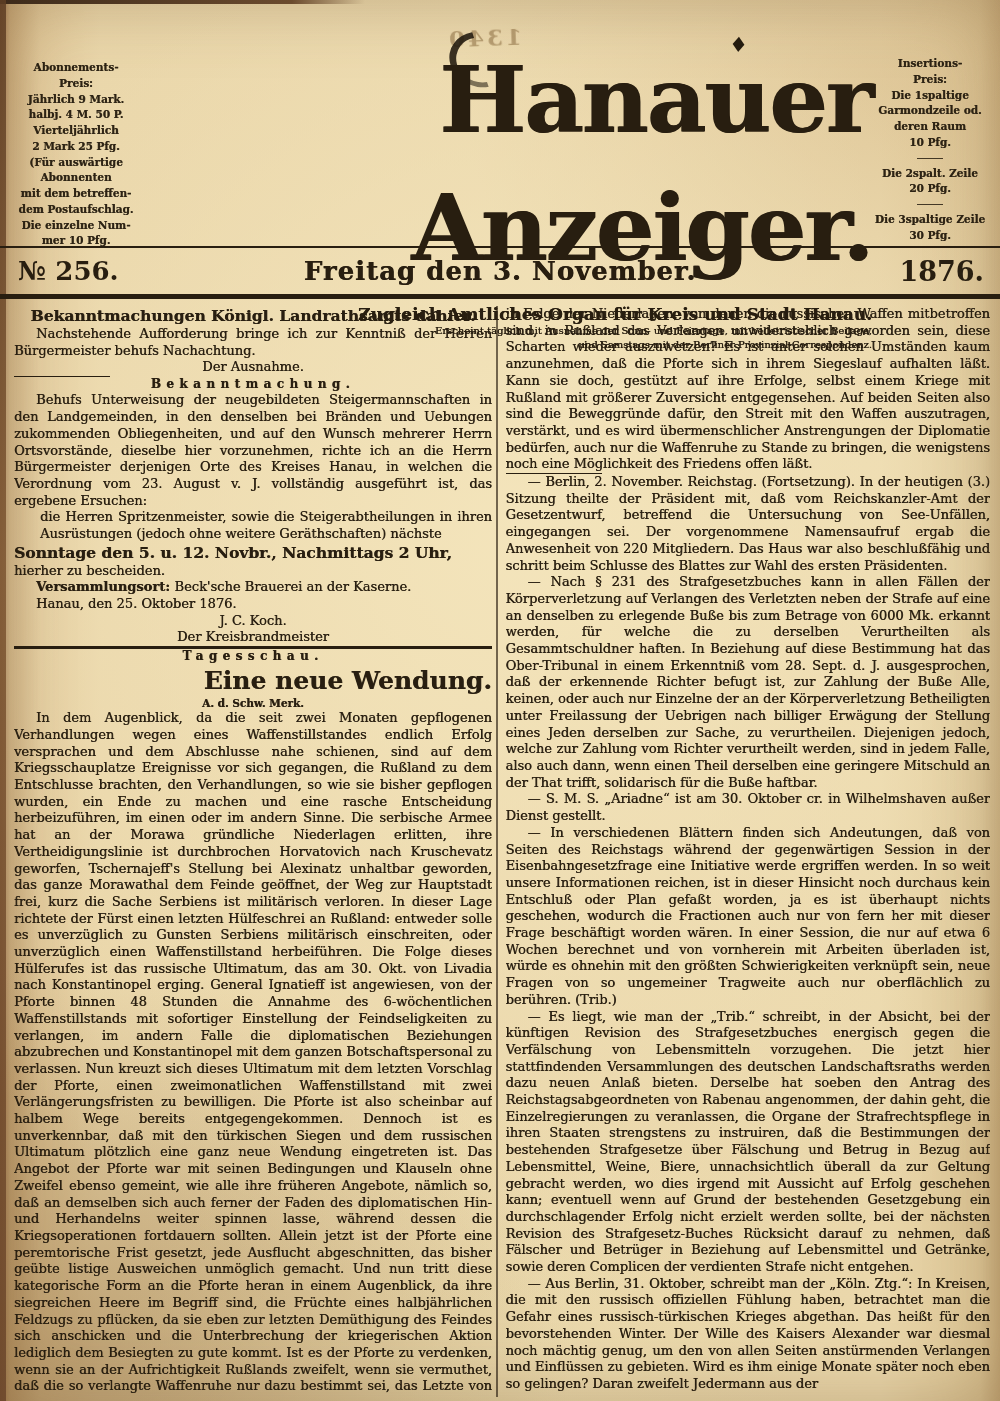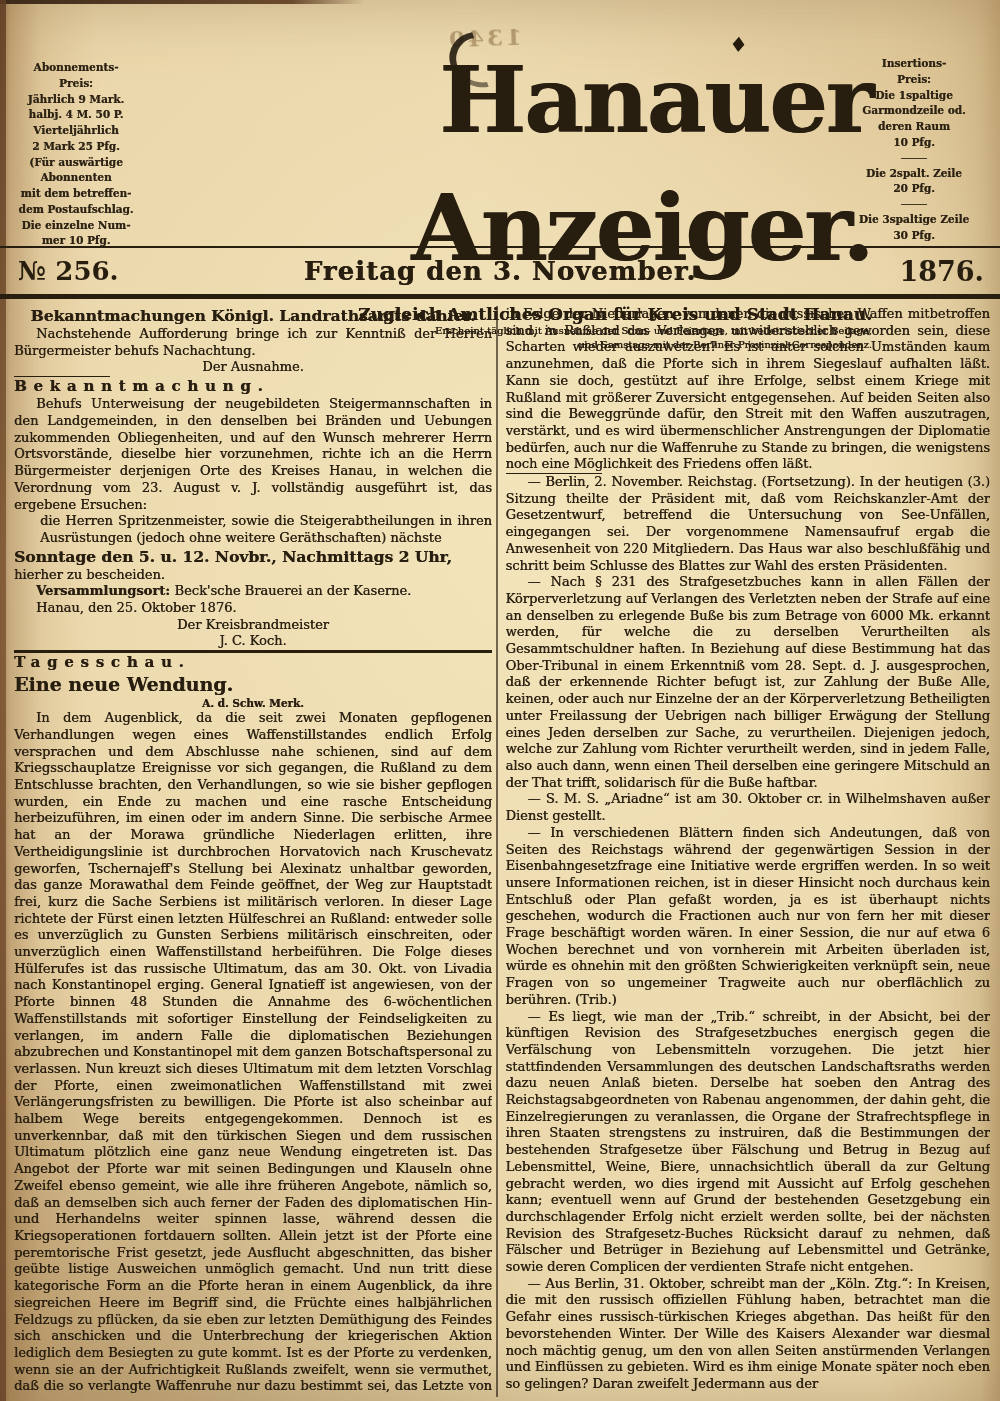--- a/index.html
+++ b/index.html
@@ -27,21 +27,21 @@
     font-weight:bold;font-size:23px;letter-spacing:3px;color:rgba(128,95,52,.5);filter:blur(.4px);}
   .ink-stroke{position:absolute;left:449px;top:32px;width:50px;height:44px;
     border:6px solid transparent;border-left:7px solid rgba(32,24,14,.88);border-bottom:5px solid rgba(32,24,14,.55);
     border-radius:50% 60% 50% 60%;transform:rotate(28deg) skewX(-8deg);}
   .ink-diamond{position:absolute;left:729px;top:33px;font-size:21px;color:#241b0e;transform:rotate(3deg);}
 
   
   .pricebox{position:absolute;width:124px;font-size:10.5px;font-weight:bold;line-height:1.5;
     text-align:center;color:var(--ink-soft);text-shadow:.3px 0 0 currentColor;}
   .pricebox.left{left:14px;top:60px;}
-  .pricebox.right{right:24px;top:56px;}
+  .pricebox.right{right:8px;top:56px;}
   .pricebox .sep{border-top:1.5px solid var(--ink-soft);width:26px;margin:7px auto;}
   .masthead{position:absolute;left:138px;right:128px;top:36px;text-align:right;}
   .masthead h1{margin:0;font-size:92px;line-height:128px;font-weight:bold;letter-spacing:-2px;
     text-shadow:1px 0 0 var(--ink);}
   .masthead .sub1{margin-top:12px;font-size:17px;font-weight:bold;text-shadow:.4px 0 0 currentColor;}
   .masthead .sub2{font-size:10px;font-weight:normal;line-height:1.35;text-shadow:.3px 0 0 currentColor;}
 
   
   .dateband{position:absolute;top:246px;left:0;right:0;height:46px;
     border-top:2.5px solid var(--ink);border-bottom:3px solid var(--ink);
@@ -59,22 +59,22 @@
   .divider{width:1.5px;background:rgba(45,33,18,.65);margin:0 8px 0 4px;}
 
   .col p,.col div{margin:0;}
   .blk-heading{text-align:center;font-weight:bold;font-size:15.5px;margin:2px 0 4px;}
   .blk-para{text-align:justify;text-indent:1.7em;}
   .blk-para-noindent{text-align:justify;}
   .blk-hang{text-align:justify;padding-left:2em;}
   .blk-center{text-align:center;margin:1px 0;}
   .blk-rule-short{width:96px;border-top:1.5px solid var(--ink);margin:9px auto;}
   .blk-rule-thick{border-top:3.5px solid var(--ink);margin:12px 0 9px;}
-  .blk-spaced-heading{font-weight:bold;font-size:15px;letter-spacing:.45em;margin:4px 0 2px;}
-  .blk-display-heading{text-align:left;font-weight:bold;font-size:19px;margin:0 0 1px;}
+  .blk-spaced-heading{text-align:center;font-weight:bold;font-size:12px;letter-spacing:.45em;margin:4px 0 2px;}
+  .blk-display-heading{text-align:right;font-weight:bold;font-size:25px;margin:0 0 1px;}
   .blk-byline{text-align:center;font-size:10.5px;font-weight:bold;margin:0 0 3px;}
   .blk-bold-center{text-align:left;font-weight:bold;font-size:15.5px;margin:1px 0;}
   .blk-para b,.blk-para-noindent b{font-weight:bold;}
 </style>
 </head>
 <body>
 
 <div class="page">
   <div class="edge-top"></div>
   <div class="edge-left"></div>
@@ -133,22 +133,22 @@
         <p class="blk-para">Nachstehende Aufforderung bringe ich zur Kenntniß der Herren Bürgermeister behufs Nachachtung.</p>
         <p class="blk-center">Der Ausnahme.</p>
         <div class="blk-rule-short"></div>
         <p class="blk-spaced-heading">Bekanntmachung.</p>
         <p class="blk-para">Behufs Unterweisung der neugebildeten Steigermannschaften in den Landgemeinden, in den denselben bei Bränden und Uebungen zukommenden Obliegenheiten, und auf den Wunsch mehrerer Herrn Ortsvorstände, dieselbe hier vorzunehmen, richte ich an die Herrn Bürgermeister derjenigen Orte des Kreises Hanau, in welchen die Verordnung vom 23. August v. J. vollständig ausgeführt ist, das ergebene Ersuchen:</p>
         <p class="blk-hang">die Herren Spritzenmeister, sowie die Steigerabtheilungen in ihren Ausrüstungen (jedoch ohne weitere Geräthschaften) nächste</p>
         <p class="blk-bold-center">Sonntage den 5. u. 12. Novbr., Nachmittags 2 Uhr,</p>
         <p class="blk-para-noindent">hierher zu bescheiden.</p>
         <p class="blk-para"><b>Versammlungsort: </b>Beck'sche Brauerei an der Kaserne.</p>
         <p class="blk-para">Hanau, den 25. Oktober 1876.</p>
+        <p class="blk-center">J. C. Koch.</p>
         <p class="blk-center">Der Kreisbrandmeister</p>
-        <p class="blk-center">J. C. Koch.</p>
         <div class="blk-rule-thick"></div>
         <p class="blk-spaced-heading">Tagesschau.</p>
         <p class="blk-display-heading">Eine neue Wendung.</p>
         <p class="blk-byline">A. d. Schw. Merk.</p>
         <p class="blk-para">In dem Augenblick, da die seit zwei Monaten gepflogenen Verhandlungen wegen eines Waffenstillstandes endlich Erfolg versprachen und dem Abschlusse nahe schienen, sind auf dem Kriegsschauplatze Ereignisse vor sich gegangen, die Rußland zu dem Entschlusse brachten, den Verhandlungen, so wie sie bisher gepflogen wurden, ein Ende zu machen und eine rasche Entscheidung herbeizuführen, im einen oder im andern Sinne. Die serbische Armee hat an der Morawa gründliche Niederlagen erlitten, ihre Vertheidigungslinie ist durchbrochen Horvatovich nach Kruschevatz geworfen, Tschernajeff's Stellung bei Alexinatz unhaltbar geworden, das ganze Morawathal dem Feinde geöffnet, der Weg zur Hauptstadt frei, kurz die Sache Serbiens ist militärisch verloren. In dieser Lage richtete der Fürst einen letzten Hülfeschrei an Rußland: entweder solle es unverzüglich zu Gunsten Serbiens militärisch einschreiten, oder unverzüglich einen Waffenstillstand herbeiführen. Die Folge dieses Hülferufes ist das russische Ultimatum, das am 30. Okt. von Livadia nach Konstantinopel erging. General Ignatieff ist angewiesen, von der Pforte binnen 48 Stunden die Annahme des 6-wöchentlichen Waffenstillstands mit sofortiger Einstellung der Feindseligkeiten zu verlangen, im andern Falle die diplomatischen Beziehungen abzubrechen und Konstantinopel mit dem ganzen Botschaftspersonal zu verlassen. Nun kreuzt sich dieses Ultimatum mit dem letzten Vorschlag der Pforte, einen zweimonatlichen Waffenstillstand mit zwei Verlängerungsfristen zu bewilligen. Die Pforte ist also scheinbar auf halbem Wege bereits entgegengekommen. Dennoch ist es unverkennbar, daß mit den türkischen Siegen und dem russischen Ultimatum plötzlich eine ganz neue Wendung eingetreten ist. Das Angebot der Pforte war mit seinen Bedingungen und Klauseln ohne Zweifel ebenso gemeint, wie alle ihre früheren Angebote, nämlich so, daß an demselben sich auch ferner der Faden des diplomatischen Hin- und Herhandelns weiter spinnen lasse, während dessen die Kriegsoperationen fortdauern sollten. Allein jetzt ist der Pforte eine peremtorische Frist gesetzt, jede Ausflucht abgeschnitten, das bisher geübte listige Ausweichen unmöglich gemacht. Und nun tritt diese kategorische Form an die Pforte heran in einem Augenblick, da ihre siegreichen Heere im Begriff sind, die Früchte eines halbjährlichen Feldzugs zu pflücken, da sie eben zur letzten Demüthigung des Feindes sich anschicken und die Unterbrechung der kriegerischen Aktion lediglich dem Besiegten zu gute kommt. Ist es der Pforte zu verdenken, wenn sie an der Aufrichtigkeit Rußlands zweifelt, wenn sie vermuthet, daß die so verlangte Waffenruhe nur dazu bestimmt sei, das Letzte von dem Besiegten abzuwenden und inzwischen die Vorbereitungen zu einem Feldzug in größerem Stil zu treffen? Und muß nicht gerade</p>
       </div>
     <div class="divider"></div>
     <div class="col right">
         <p class="blk-para-noindent">in Folge der Niederlagen, von denen die russischen Waffen mitbetroffen sind, in Rußland das Verlangen unwiderstehlich geworden sein, diese Scharten wieder auszuwetzen? Es ist unter solchen Umständen kaum anzunehmen, daß die Pforte sich in ihrem Siegeslauf aufhalten läßt. Kann sie doch, gestützt auf ihre Erfolge, selbst einem Kriege mit Rußland mit größerer Zuversicht entgegensehen. Auf beiden Seiten also sind die Beweggründe dafür, den Streit mit den Waffen auszutragen, verstärkt, und es wird übermenschlicher Anstrengungen der Diplomatie bedürfen, auch nur die Waffenruhe zu Stande zu bringen, die wenigstens noch eine Möglichkeit des Friedens offen läßt.</p>
         <div class="blk-rule-short"></div>

